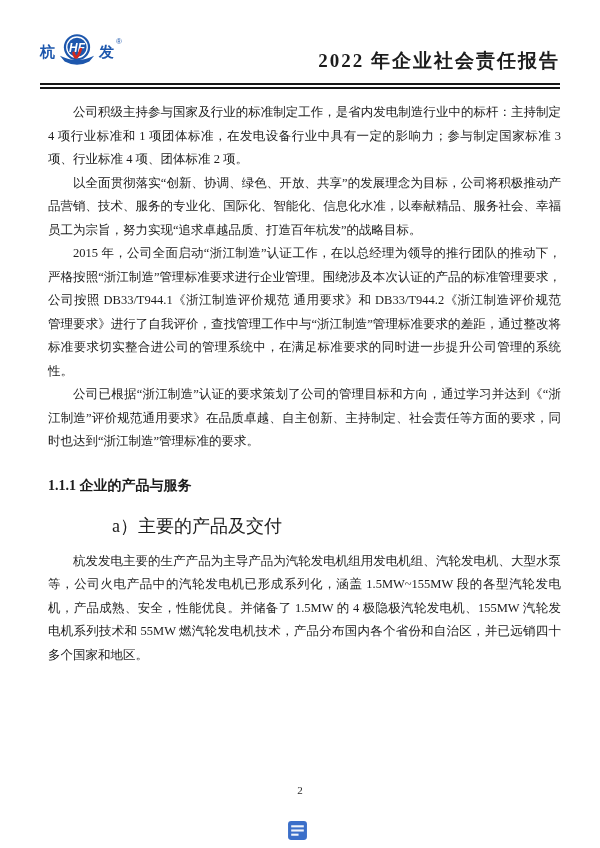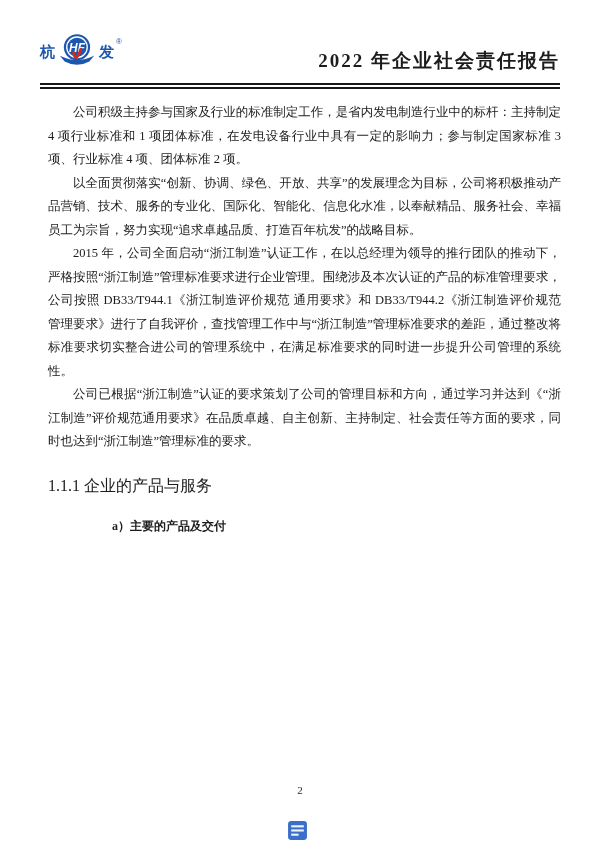--- a/index.html
+++ b/index.html
@@ -57,25 +57,25 @@
   }
   
   .doc-body{
     position:absolute;top:93px;left:48px;right:39px;
     font-size:12.5px;line-height:23.5px;
     text-align:justify;
     margin-top:8px;
   }
   .doc-body p{margin:0;text-indent:2em;}
   .sec-heading{
-    font-size:16px;font-weight:normal;
+    font-size:14px;font-weight:bold;
     margin:22px 0 0 0;line-height:20px;text-indent:0;
   }
   .sub-heading{
-    font-size:12px;font-weight:bold;
+    font-size:18px;font-weight:normal;
     margin:20px 0 14px 64px;line-height:20px;text-indent:0;
   }
   
   .page-number{
     position:absolute;top:784px;left:0;right:0;
     text-align:center;font-size:11px;color:#2a2a2a;
   }
   .annot{
     position:absolute;top:820px;left:287px;width:21px;height:21px;
     cursor:pointer;
@@ -110,20 +110,21 @@
 
   <main class="doc-body">
     <p>公司积级主持参与国家及行业的标准制定工作，是省内发电制造行业中的标杆：主持制定 4 项行业标准和 1 项团体标准，在发电设备行业中具有一定的影响力；参与制定国家标准 3 项、行业标准 4 项、团体标准 2 项。</p>
     <p>以全面贯彻落实“创新、协调、绿色、开放、共享”的发展理念为目标，公司将积极推动产品营销、技术、服务的专业化、国际化、智能化、信息化水准，以奉献精品、服务社会、幸福员工为宗旨，努力实现“追求卓越品质、打造百年杭发”的战略目标。</p>
     <p>2015 年，公司全面启动“浙江制造”认证工作，在以总经理为领导的推行团队的推动下，严格按照“浙江制造”管理标准要求进行企业管理。围绕涉及本次认证的产品的标准管理要求，公司按照 DB33/T944.1《浙江制造评价规范 通用要求》和 DB33/T944.2《浙江制造评价规范 管理要求》进行了自我评价，查找管理工作中与“浙江制造”管理标准要求的差距，通过整改将标准要求切实整合进公司的管理系统中，在满足标准要求的同时进一步提升公司管理的系统性。</p>
     <p>公司已根据“浙江制造”认证的要求策划了公司的管理目标和方向，通过学习并达到《“浙江制造”评价规范通用要求》在品质卓越、自主创新、主持制定、社会责任等方面的要求，同时也达到“浙江制造”管理标准的要求。</p>
 
     <h2 class="sec-heading">1.1.1 企业的产品与服务</h2>
     <h3 class="sub-heading">a）主要的产品及交付</h3>
 
+    <p>杭发发电主要的生产产品为主导产品为汽轮发电机组用发电机组、汽轮发电机、大型水泵等，公司火电产品中的汽轮发电机已形成系列化，涵盖 1.5MW~155MW 段的各型汽轮发电机，产品成熟、安全，性能优良。并储备了 1.5MW 的 4 极隐极汽轮发电机、155MW 汽轮发电机系列技术和 55MW 燃汽轮发电机技术，产品分布国内各个省份和自治区，并已远销四十多个国家和地区。</p>
   </main>
 
   <div class="page-number">2</div>
 
   <div class="annot" title="">
     <svg viewBox="0 0 20 20" aria-hidden="true">
       <rect class="an-blue" x="1" y="1" width="18" height="18" rx="3"></rect>
       <rect x="4" y="5" width="12" height="2" fill="#ffffff" opacity="0.92"></rect>
       <rect x="4" y="9" width="12" height="2" fill="#ffffff" opacity="0.92"></rect>
       <rect x="4" y="13" width="7" height="2" fill="#ffffff" opacity="0.92"></rect>

